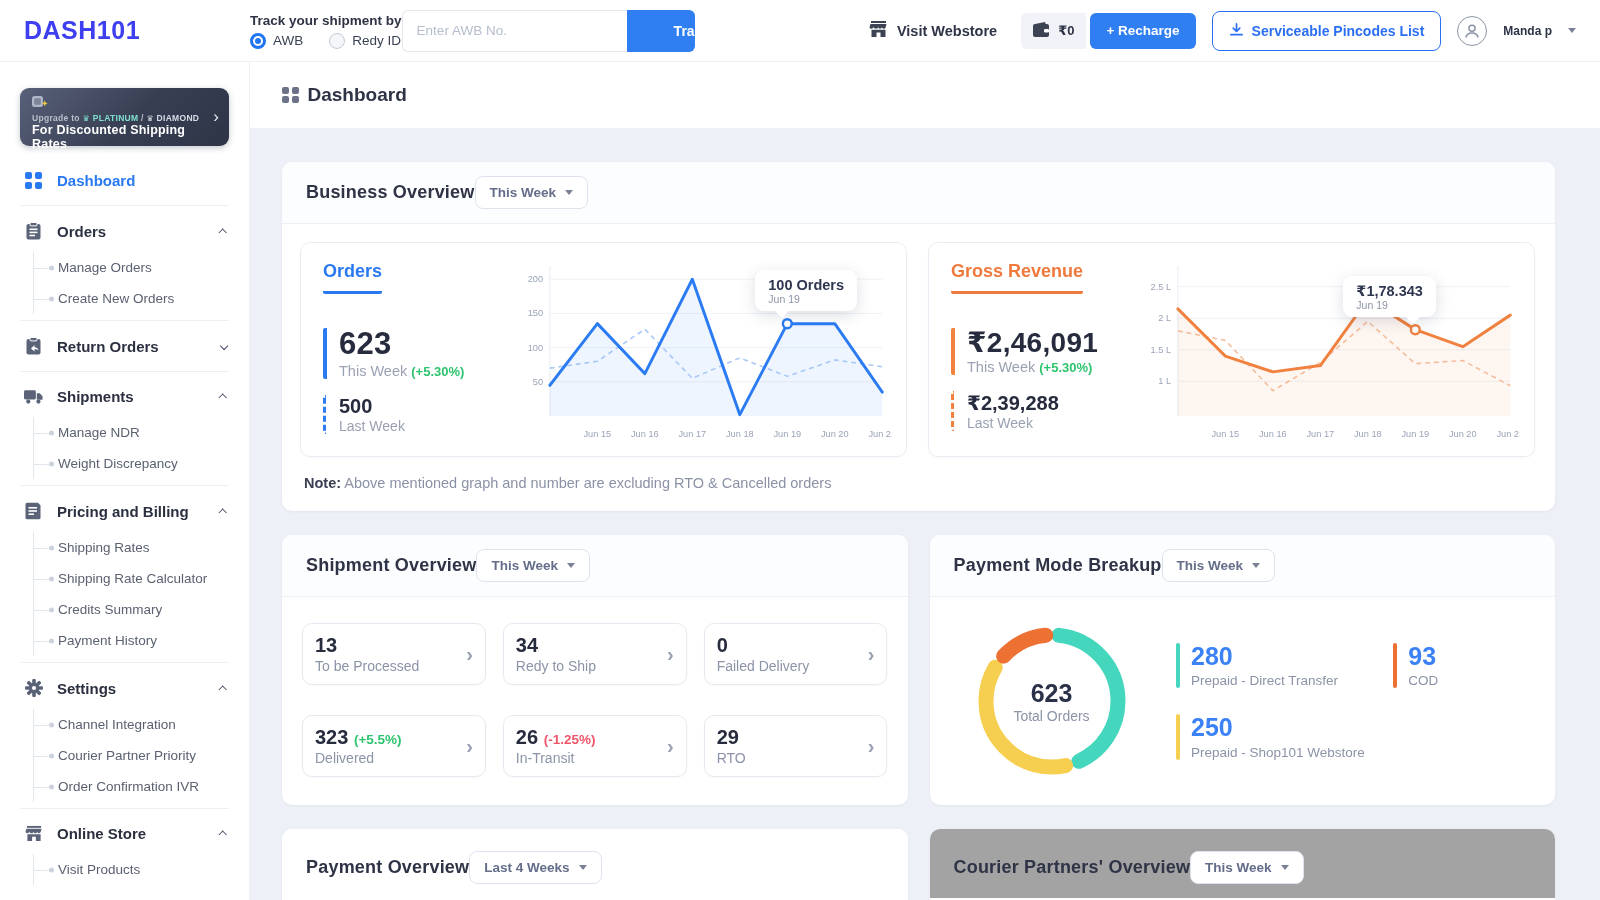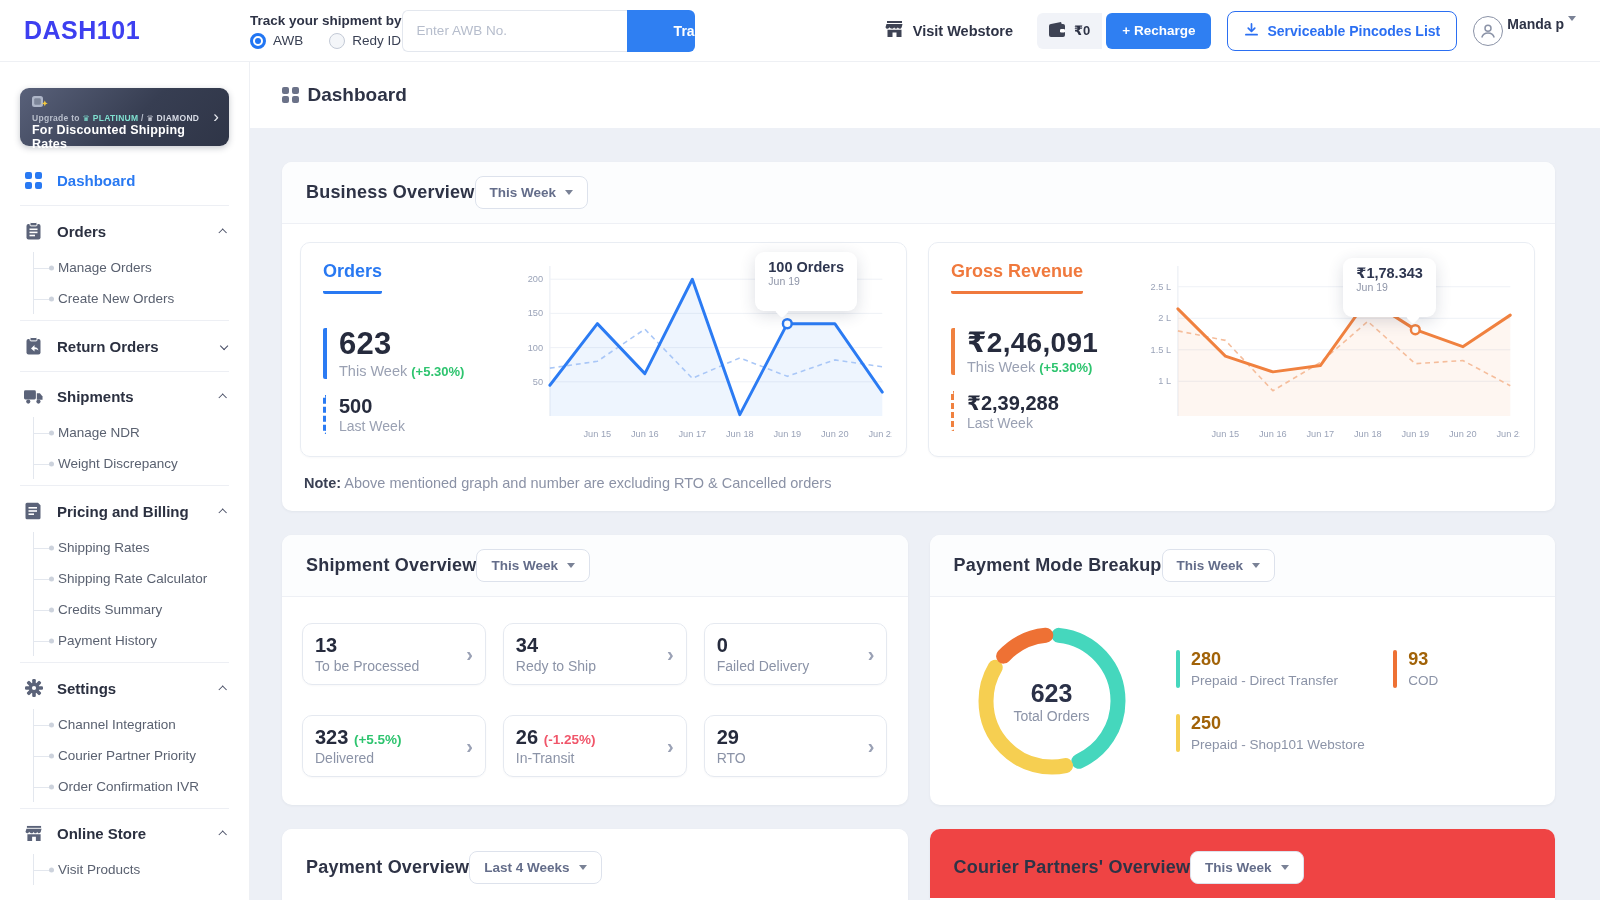--- a/index.html
+++ b/index.html
@@ -20,21 +20,21 @@
   .awb-group { display:flex; }
   .awb-group input { width:225px; height:42px; border:1px solid #e3e7ee; border-right:none; border-radius:6px 0 0 6px; padding:0 14px; font-size:13.5px; color:#2e3346; outline:none; }
   .awb-group input::placeholder { color:#b6bdcc; }
   .btn-primary { background:#2f7ff2; color:#fff; border:none; border-radius:6px; font-size:14px; font-weight:700; cursor:pointer; font-family:inherit; }
   .track-btn { width:68px; height:42px; border-radius:0 6px 6px 0;padding-left:47px; }
   .header-right { margin-left:auto; display:flex; align-items:center; gap:16px; }
   .webstore { display:flex; align-items:center; gap:9px; font-size:14.5px; font-weight:700; color:#2e3346; cursor:pointer; margin-right:8px; }
   .wallet-chip { display:flex; align-items:center; gap:7px; background:#f1f3f8; border-radius:6px 0 0 6px; height:36px; padding:0 12px; font-size:13px; font-weight:700; color:#2e3346; cursor:pointer; margin-right:-12px; }
   .recharge { height:36px; padding:0 16px; font-size:13.5px; border-radius:6px; }
   .btn-outline { display:flex; align-items:center; gap:8px; background:#fff; border:1.5px solid #2b6ff2; color:#2b6ff2; border-radius:8px; height:40px; padding:0 16px; font-size:14px; font-weight:700; cursor:pointer; font-family:inherit; }
-  .user { display:flex; gap:4px; font-size:14px; font-weight:700; color:#2e3346; cursor:pointer; }
+  .user { display:flex; align-items:center; gap:16px; font-size:12px; font-weight:700; color:#2e3346; cursor:pointer; }
   .avatar { width:30px; height:30px; border-radius:50%; border:1.5px solid #8b93a7; display:flex; align-items:center; justify-content:center; }
   .dd-caret { width:0; height:0; border-left:4.5px solid transparent; border-right:4.5px solid transparent; border-top:5.5px solid #7a8296; display:inline-block; }
 
   
   .body { flex:1; display:flex; min-height:0; }
   aside { width:250px; flex:0 0 250px; background:#fff; border-right:1px solid #eef0f4; overflow:hidden; }
 
   .banner { margin:26px 20px 14px 20px; height:58px; border-radius:9px; background:linear-gradient(135deg,#59617a 0%,#373e52 55%,#2f3547 100%); color:#fff; padding:6px 10px 6px 12px; position:relative; cursor:pointer; box-shadow:0 2px 6px rgba(30,38,60,.25); }
   .banner .b-ico { display:block; margin-bottom:1px; }
   .banner .b-line1 { font-size:8.5px; letter-spacing:.3px; color:#b9bfcc; font-weight:700; }
@@ -75,21 +75,21 @@
   .stat-main.blue { border-color:#2b7bf3; } .stat-main.orange { border-color:#f0813f; }
   .stat-value { font-size:31px; font-weight:700; color:#262b3d; line-height:1.05; letter-spacing:.3px; }
   .stat-sub { font-size:14.5px; color:#9aa1b3; margin-top:2px; }
   .stat-sub .chg { color:#2ec46f; font-weight:700; font-size:13px; }
   .stat-last { margin-top:16px; border-left:3px dashed; border-radius:2px; padding-left:13px; }
   .stat-last.blue { border-color:#2b7bf3; } .stat-last.orange { border-color:#f0813f; }
   .stat-last .lv { font-size:20px; font-weight:700; color:#262b3d; }
   .stat-last .ll { font-size:14px; color:#9aa1b3; }
   .chart-wrap { flex:1; position:relative; min-width:0; }
   .chart-wrap svg { width:100%; height:185px; display:block; }
-  .tooltip { position:absolute; transform:translateY(-100%); background:#fff; border-radius:9px; box-shadow:0 4px 16px rgba(40,50,80,.16); padding:7px 13px 24px; white-space:nowrap; }
+  .tooltip { position:absolute; transform:translateY(-100%); background:#fff; border-radius:9px; box-shadow:0 4px 16px rgba(40,50,80,.16); padding:7px 13px 6px; white-space:nowrap; }
   .tooltip .t1 { font-size:14.5px; font-weight:700; color:#2e3650; }
   .tooltip .t2 { font-size:10.5px; color:#8e95a8; }
   .tooltip::after { content:""; position:absolute; bottom:-5px; width:10px; height:10px; background:#fff; transform:rotate(45deg); border-radius:2px; }
   .tooltip.tail-left::after { left:22px; } .tooltip.tail-right::after { right:18px; }
   .note-row { padding:4px 22px 20px; font-size:14.5px; }
   .note-row .nl { font-weight:700; color:#3a4054; } .note-row .nt { color:#8b92a6; }
 
   .two-col { display:grid; grid-template-columns:1fr 1fr; gap:22px; }
   .two-col .card { margin-bottom:0; }
   .row2 { margin-bottom:24px; }
@@ -102,21 +102,21 @@
   .tile .t-chev { color:#9aa1b5; font-size:20px; line-height:1; font-weight:600; }
 
   .pm-body { display:flex; align-items:center; padding:16px 24px 16px 34px; gap:36px; }
   .donut-wrap { position:relative; width:176px; height:176px; flex:0 0 176px; }
   .donut-center { position:absolute; inset:0; display:flex; flex-direction:column; align-items:center; justify-content:center; }
   .donut-center .dv { font-size:25px; font-weight:700; color:#2b3148; }
   .donut-center .dl { font-size:14px; color:#8b93a7; }
   .legend { display:grid; grid-template-columns:1.5fr 1fr; gap:26px 10px; flex:1; }
   .legend-item { display:flex; gap:11px; }
   .legend-bar { width:4.5px; border-radius:3px; flex:0 0 4.5px; }
-  .legend-item .lv { font-size:18px; font-weight:700; color:#a16207; line-height:1.1; }
+  .legend-item .lv { font-size:25px; font-weight:700; color:#3b82f6; line-height:1.1; }
   .legend-item .ll { font-size:13.5px; color:#8b93a7; margin-top:3px; }
 
   .grid-ico { display:inline-grid; grid-template-columns:7px 7px; grid-template-rows:7px 7px; gap:2.5px; }
   .grid-ico i { border-radius:2px; background:#6b7288; }
   .grid-ico.blue i { background:#2979f2; }
 </style>
 </head>
 <body>
 
 <div class="app">
@@ -540,21 +540,21 @@
           <section class="card" style="height:120px">
             <div class="card-head" style="background:#fff;border-bottom:none;padding-top:22px;">
               <span class="c-title">Payment Overview</span>
               <button class="dropdown">
                   <span>Last 4 Weeks</span>
                   <span class="dd-caret"></span>
                 </button>
             </div>
           </section>
           <section class="card" style="height:120px">
-            <div class="card-head" style="background:#ef4444;border-bottom:none;padding-top:22px;">
+            <div class="card-head" style="background:#a3a3a3;border-bottom:none;padding-top:22px;">
               <span class="c-title">Courier Partners' Overview</span>
               <button class="dropdown">
                   <span>This Week</span>
                   <span class="dd-caret"></span>
                 </button>
             </div>
           </section>
         </div>
       </div>
     </main>

